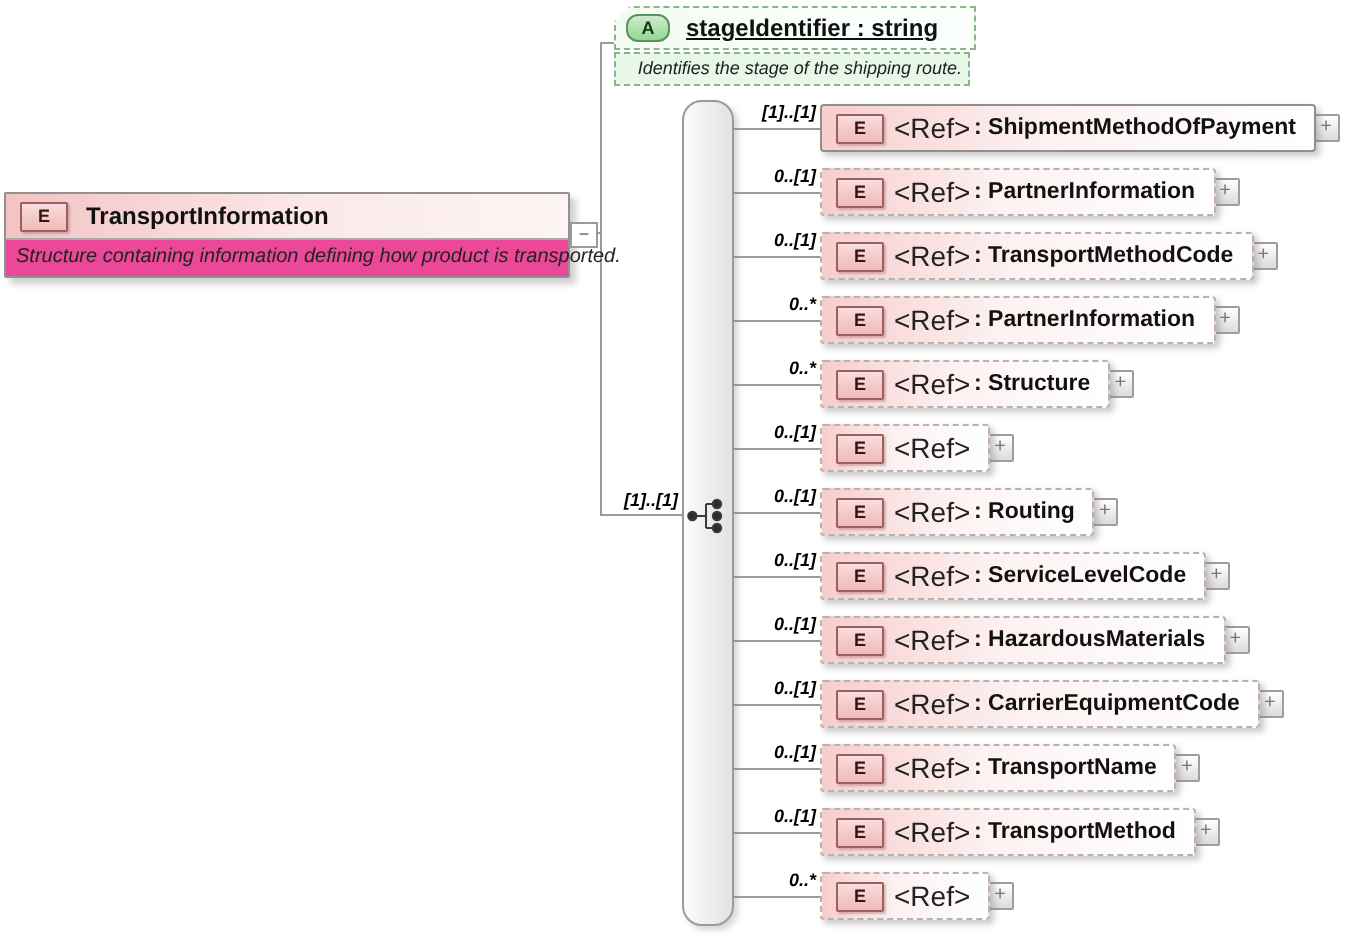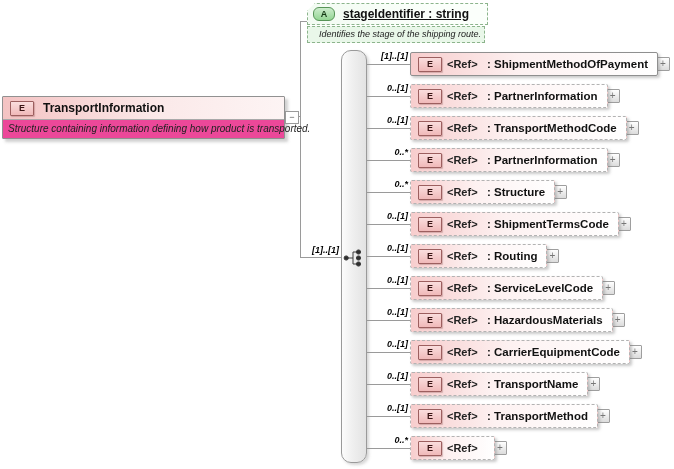--- a/index.html
+++ b/index.html
@@ -54,21 +54,21 @@
   
   .erow{position:absolute;left:366px;height:26px;display:flex;align-items:center;}
   .erow .hline{width:44px;height:1px;background:#9a9a9a;flex:none;align-self:center;}
   .erow .card{position:absolute;left:0;top:0;width:42px;text-align:right;
         font-size:9px;font-style:italic;font-weight:bold;color:#000;}
   .ebox{display:flex;align-items:center;height:22px;padding:0 9px 0 7px;
         border:1px dashed #b3b3b3;border-radius:2px;position:relative;z-index:1;
         background:linear-gradient(to right,#f7cdcd 0%,#fdf1f1 45%,#ffffff 100%);
         box-shadow:2px 2px 3px rgba(120,120,120,.4);flex:none;}
   .ebox.required{border:1px solid #8f8f8f;}
-  .ebox .ref{font-size:11px;color:#222;margin-left:5px;width:38px;flex:none;font-weight:bold;}
+  .ebox .ref{font-size:14px;color:#222;margin-left:5px;width:38px;flex:none;}
   .ebox .ename{font-size:11.5px;font-weight:bold;color:#111;white-space:nowrap;margin-left:2px;text-align:right;}
   .plus{width:12px;height:12px;margin-left:-2px;z-index:0;flex:none;
         border:1px solid #9e9e9e;border-radius:1px;display:flex;align-items:center;
         justify-content:center;font-size:10px;line-height:10px;color:#777;
         background:linear-gradient(to bottom,#ffffff 0%,#dcdcdc 100%);}
 </style>
 </head>
 <body>
 
 <div id="canvas">
@@ -158,21 +158,20 @@
       <span class="ename">: Structure</span>
     </div>
     <div class="plus">+</div>
   </div>
       <div class="erow" style="top: 211px;">
     <span class="card">0..[1]</span>
     <div class="hline"></div>
     <div class="ebox">
       <span class="eicon">E</span>
       <span class="ref">&lt;Ref&gt;</span>
-      <span class="ename">: ShipmentTermsCode</span>
     </div>
     <div class="plus">+</div>
   </div>
       <div class="erow" style="top: 243px;">
     <span class="card">0..[1]</span>
     <div class="hline"></div>
     <div class="ebox">
       <span class="eicon">E</span>
       <span class="ref">&lt;Ref&gt;</span>
       <span class="ename">: Routing</span>

